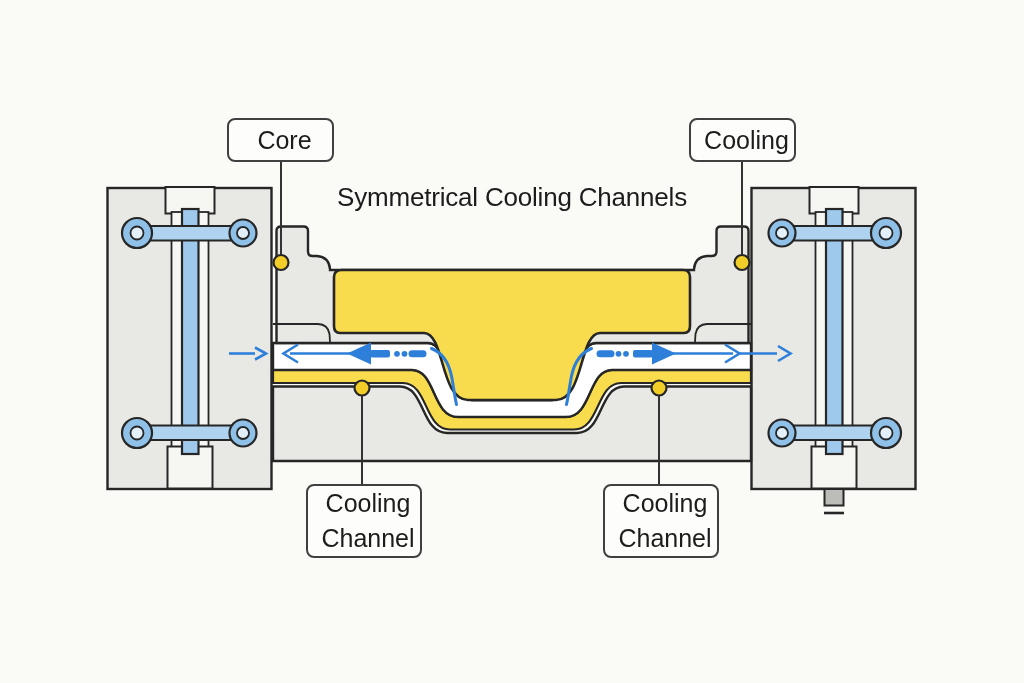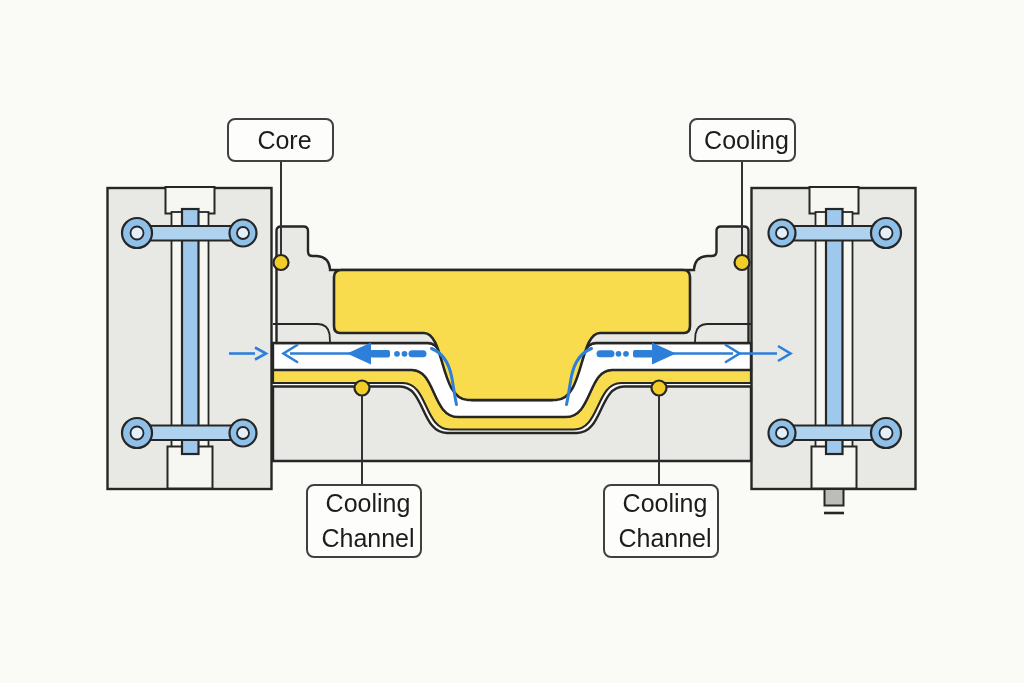--- a/index.html
+++ b/index.html
@@ -157,19 +157,20 @@
       <circle class="dot" cx="281" cy="262.5" r="7.5"></circle>
       <line class="leader" x1="742" y1="161" x2="742" y2="257"></line>
       <circle class="dot" cx="742" cy="262.5" r="7.5"></circle>
       <line class="leader" x1="362" y1="392" x2="362" y2="486"></line>
       <circle class="dot" cx="362" cy="388" r="7.5"></circle>
       <line class="leader" x1="659" y1="392" x2="659" y2="486"></line>
       <circle class="dot" cx="659" cy="388" r="7.5"></circle>
     </g>
   </svg>
 
+  <div class="diagram-title">Symmetrical Cooling Channels</div>
   <div class="tag tag-core">Core</div>
   <div class="tag tag-cavity">Cooling</div>
   <div class="tag tag-cool-left">Cooling
 Channel</div>
   <div class="tag tag-cool-right">Cooling
 Channel</div>
 </div>
 
 </body></html>

